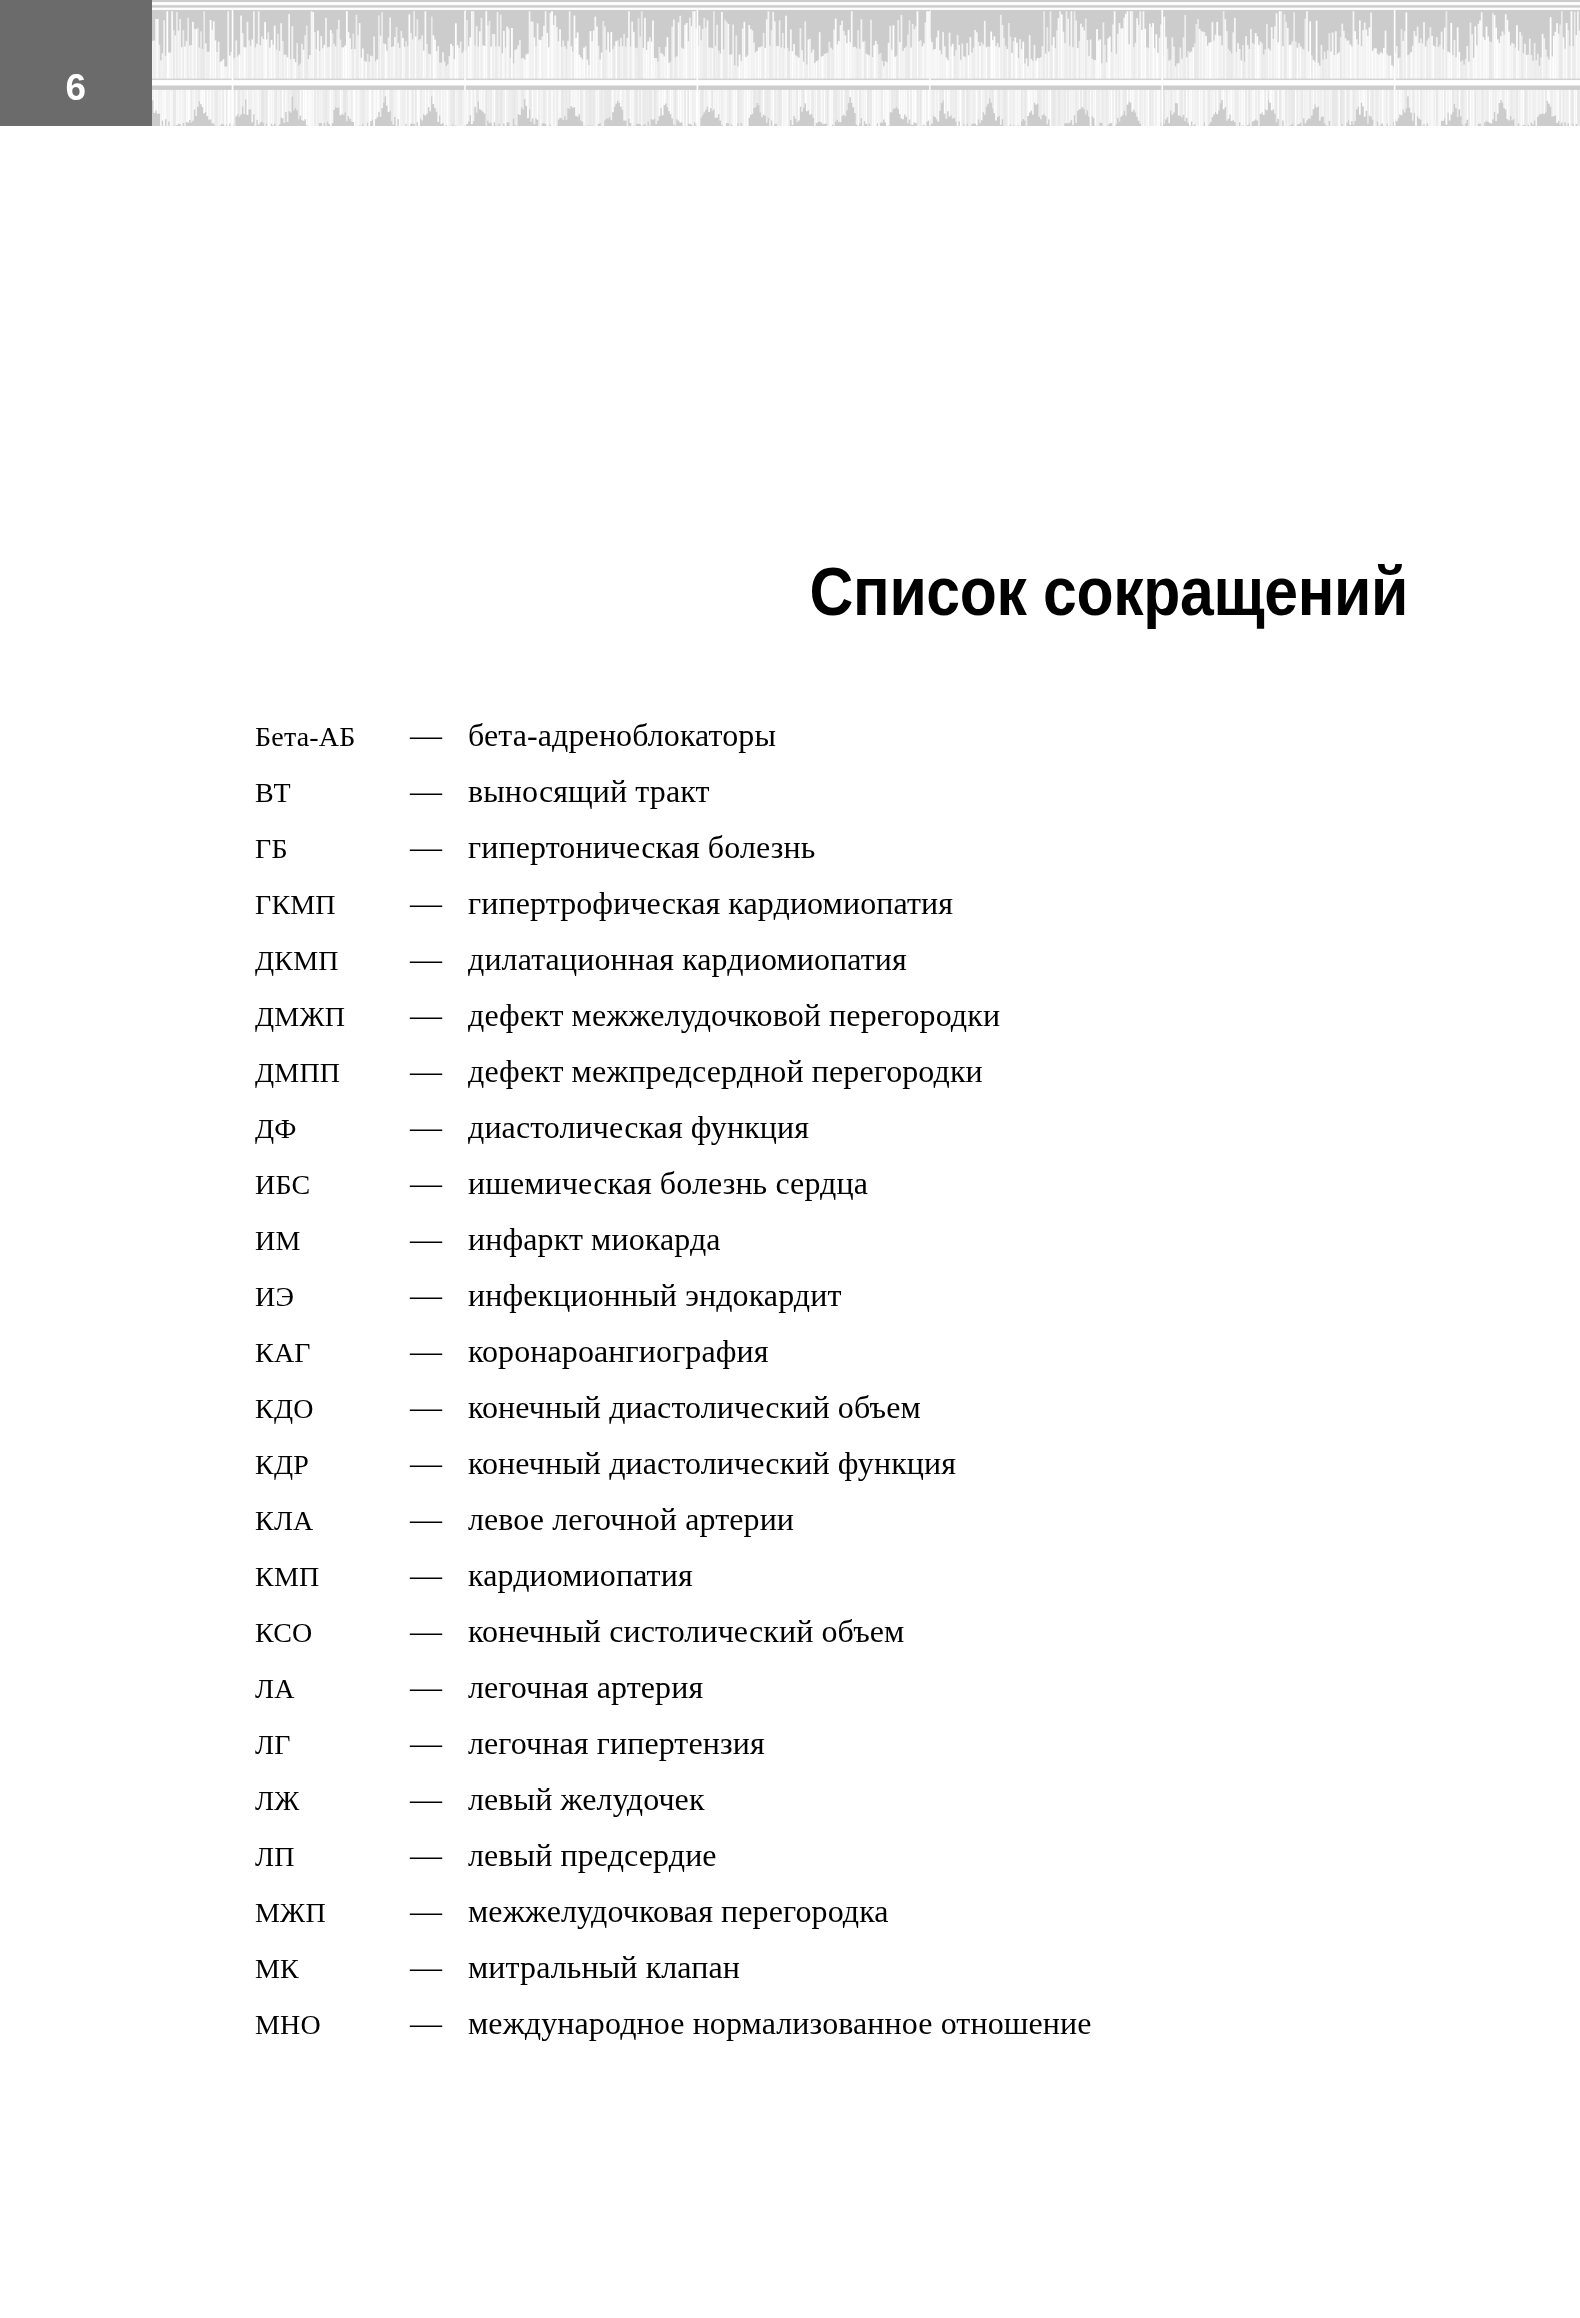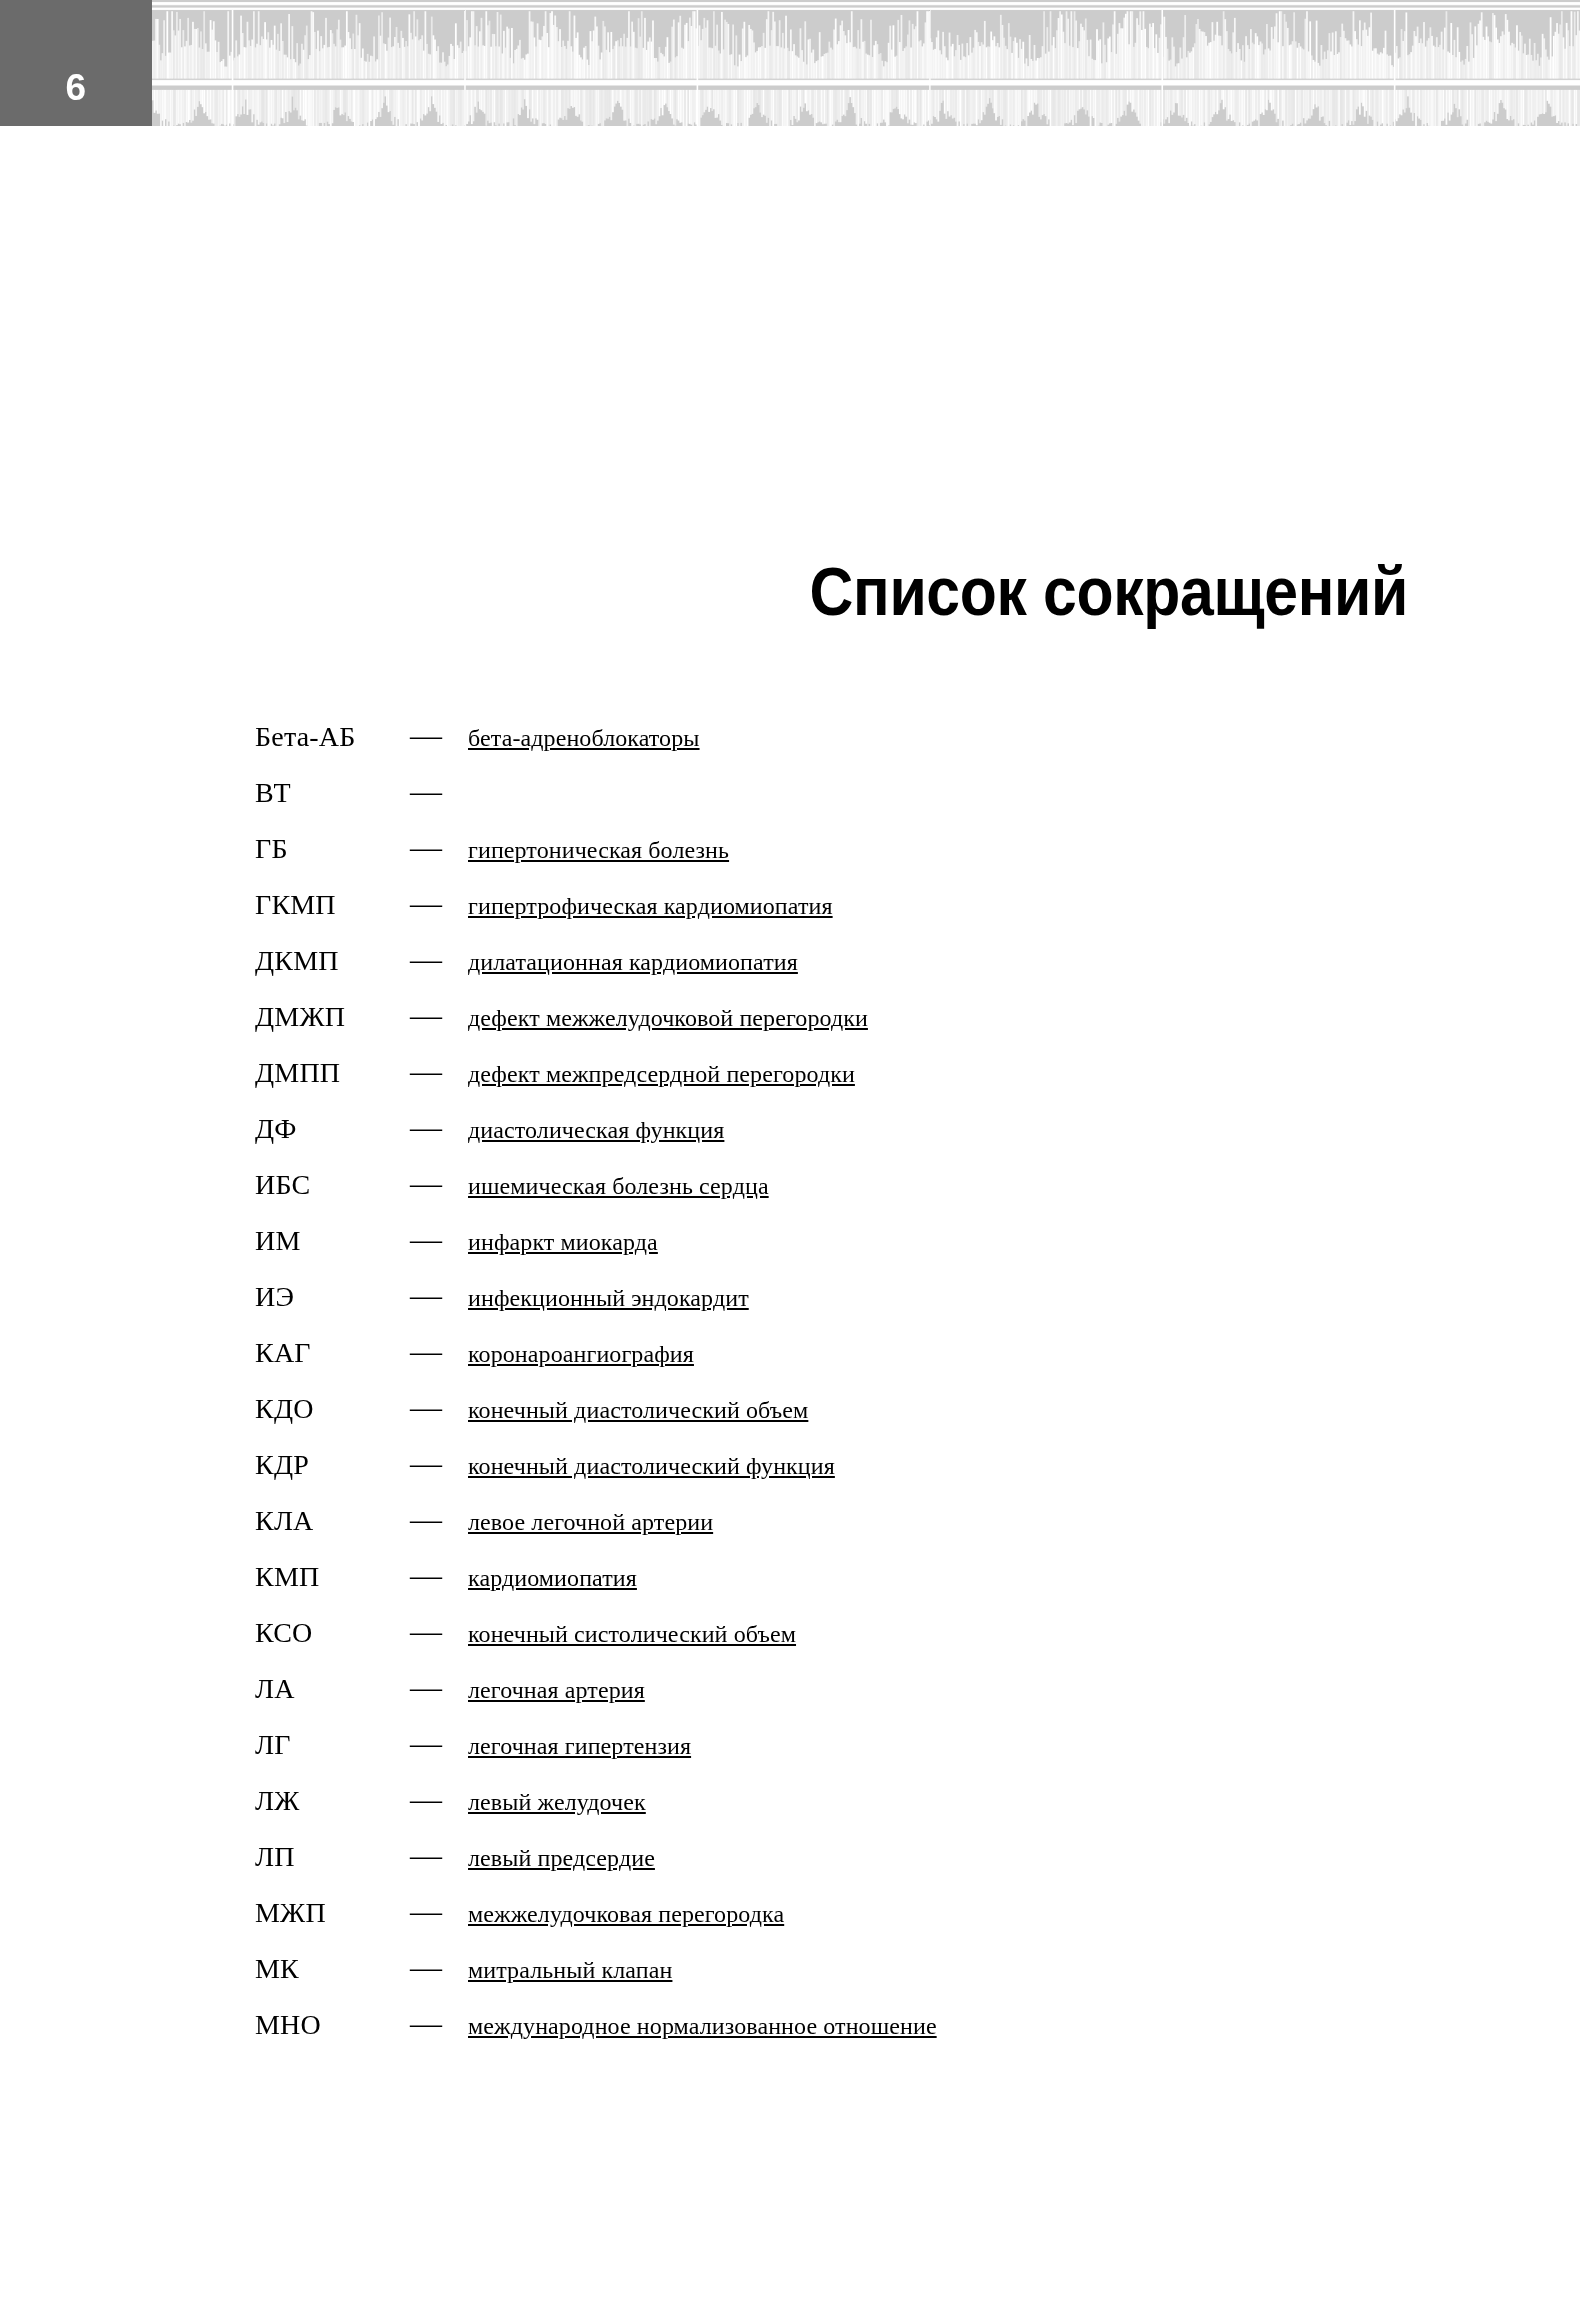--- a/index.html
+++ b/index.html
@@ -106,24 +106,23 @@
     letter-spacing: 0.2px;
   }
   .abbrev-dash {
     width: 58px;
     flex: 0 0 58px;
     font-size: 32px;
     line-height: 1;
   }
   .abbrev-definition {
     flex: 1 1 auto;
-    font-size: 24px;
+    font-size: 32px;
     line-height: 1;
     letter-spacing: 0.1px;
-    text-decoration: underline;
   }
 </style>
 </head>
 <body>
 
 <div class="header-band">
 
   <div class="waveform-strip">
     <svg class="waveform-svg" viewBox="0 0 1783 157" preserveAspectRatio="none">
       <rect x="0" y="0" width="1783" height="157" fill="#cccccc"></rect>
@@ -1939,20 +1938,21 @@
 
 <div class="abbrev-list">
     <div class="abbrev-row">
       <div class="abbrev-term">Бета-АБ</div>
       <div class="abbrev-dash">—</div>
       <div class="abbrev-definition">бета-адреноблокаторы</div>
     </div>
     <div class="abbrev-row">
       <div class="abbrev-term">ВТ</div>
       <div class="abbrev-dash">—</div>
+      <div class="abbrev-definition">выносящий тракт</div>
     </div>
     <div class="abbrev-row">
       <div class="abbrev-term">ГБ</div>
       <div class="abbrev-dash">—</div>
       <div class="abbrev-definition">гипертоническая болезнь</div>
     </div>
     <div class="abbrev-row">
       <div class="abbrev-term">ГКМП</div>
       <div class="abbrev-dash">—</div>
       <div class="abbrev-definition">гипертрофическая кардиомиопатия</div>

